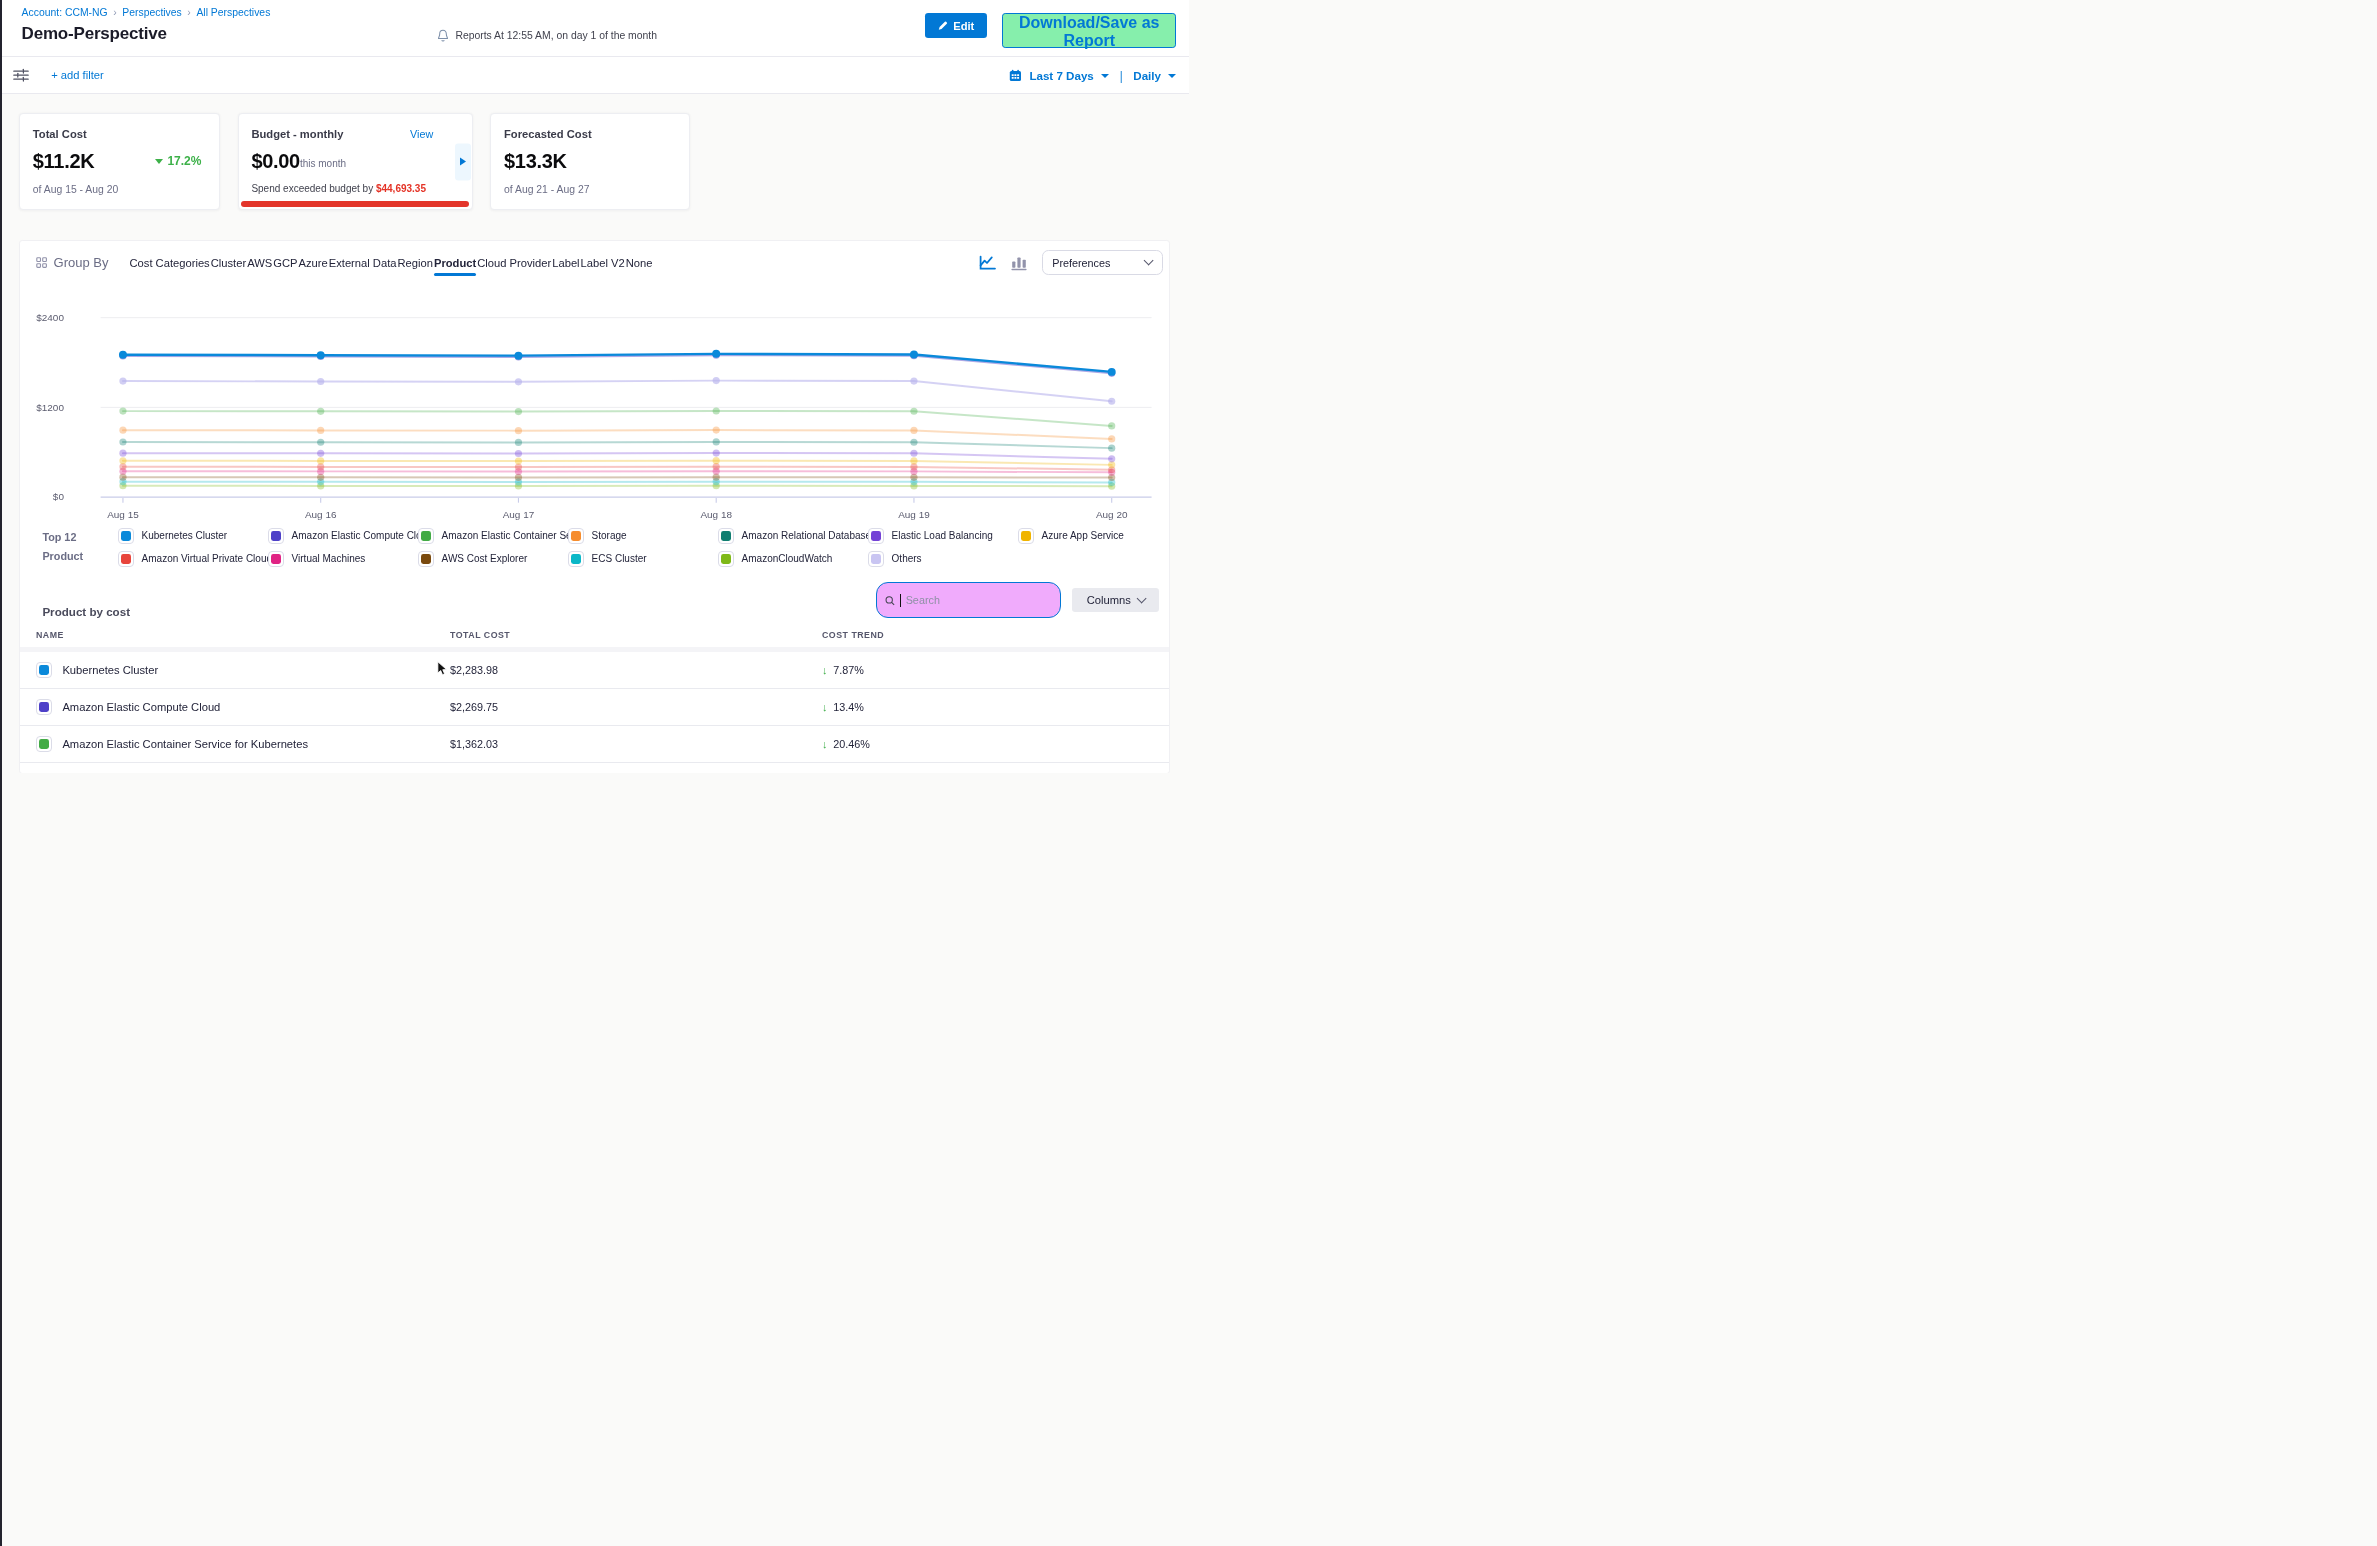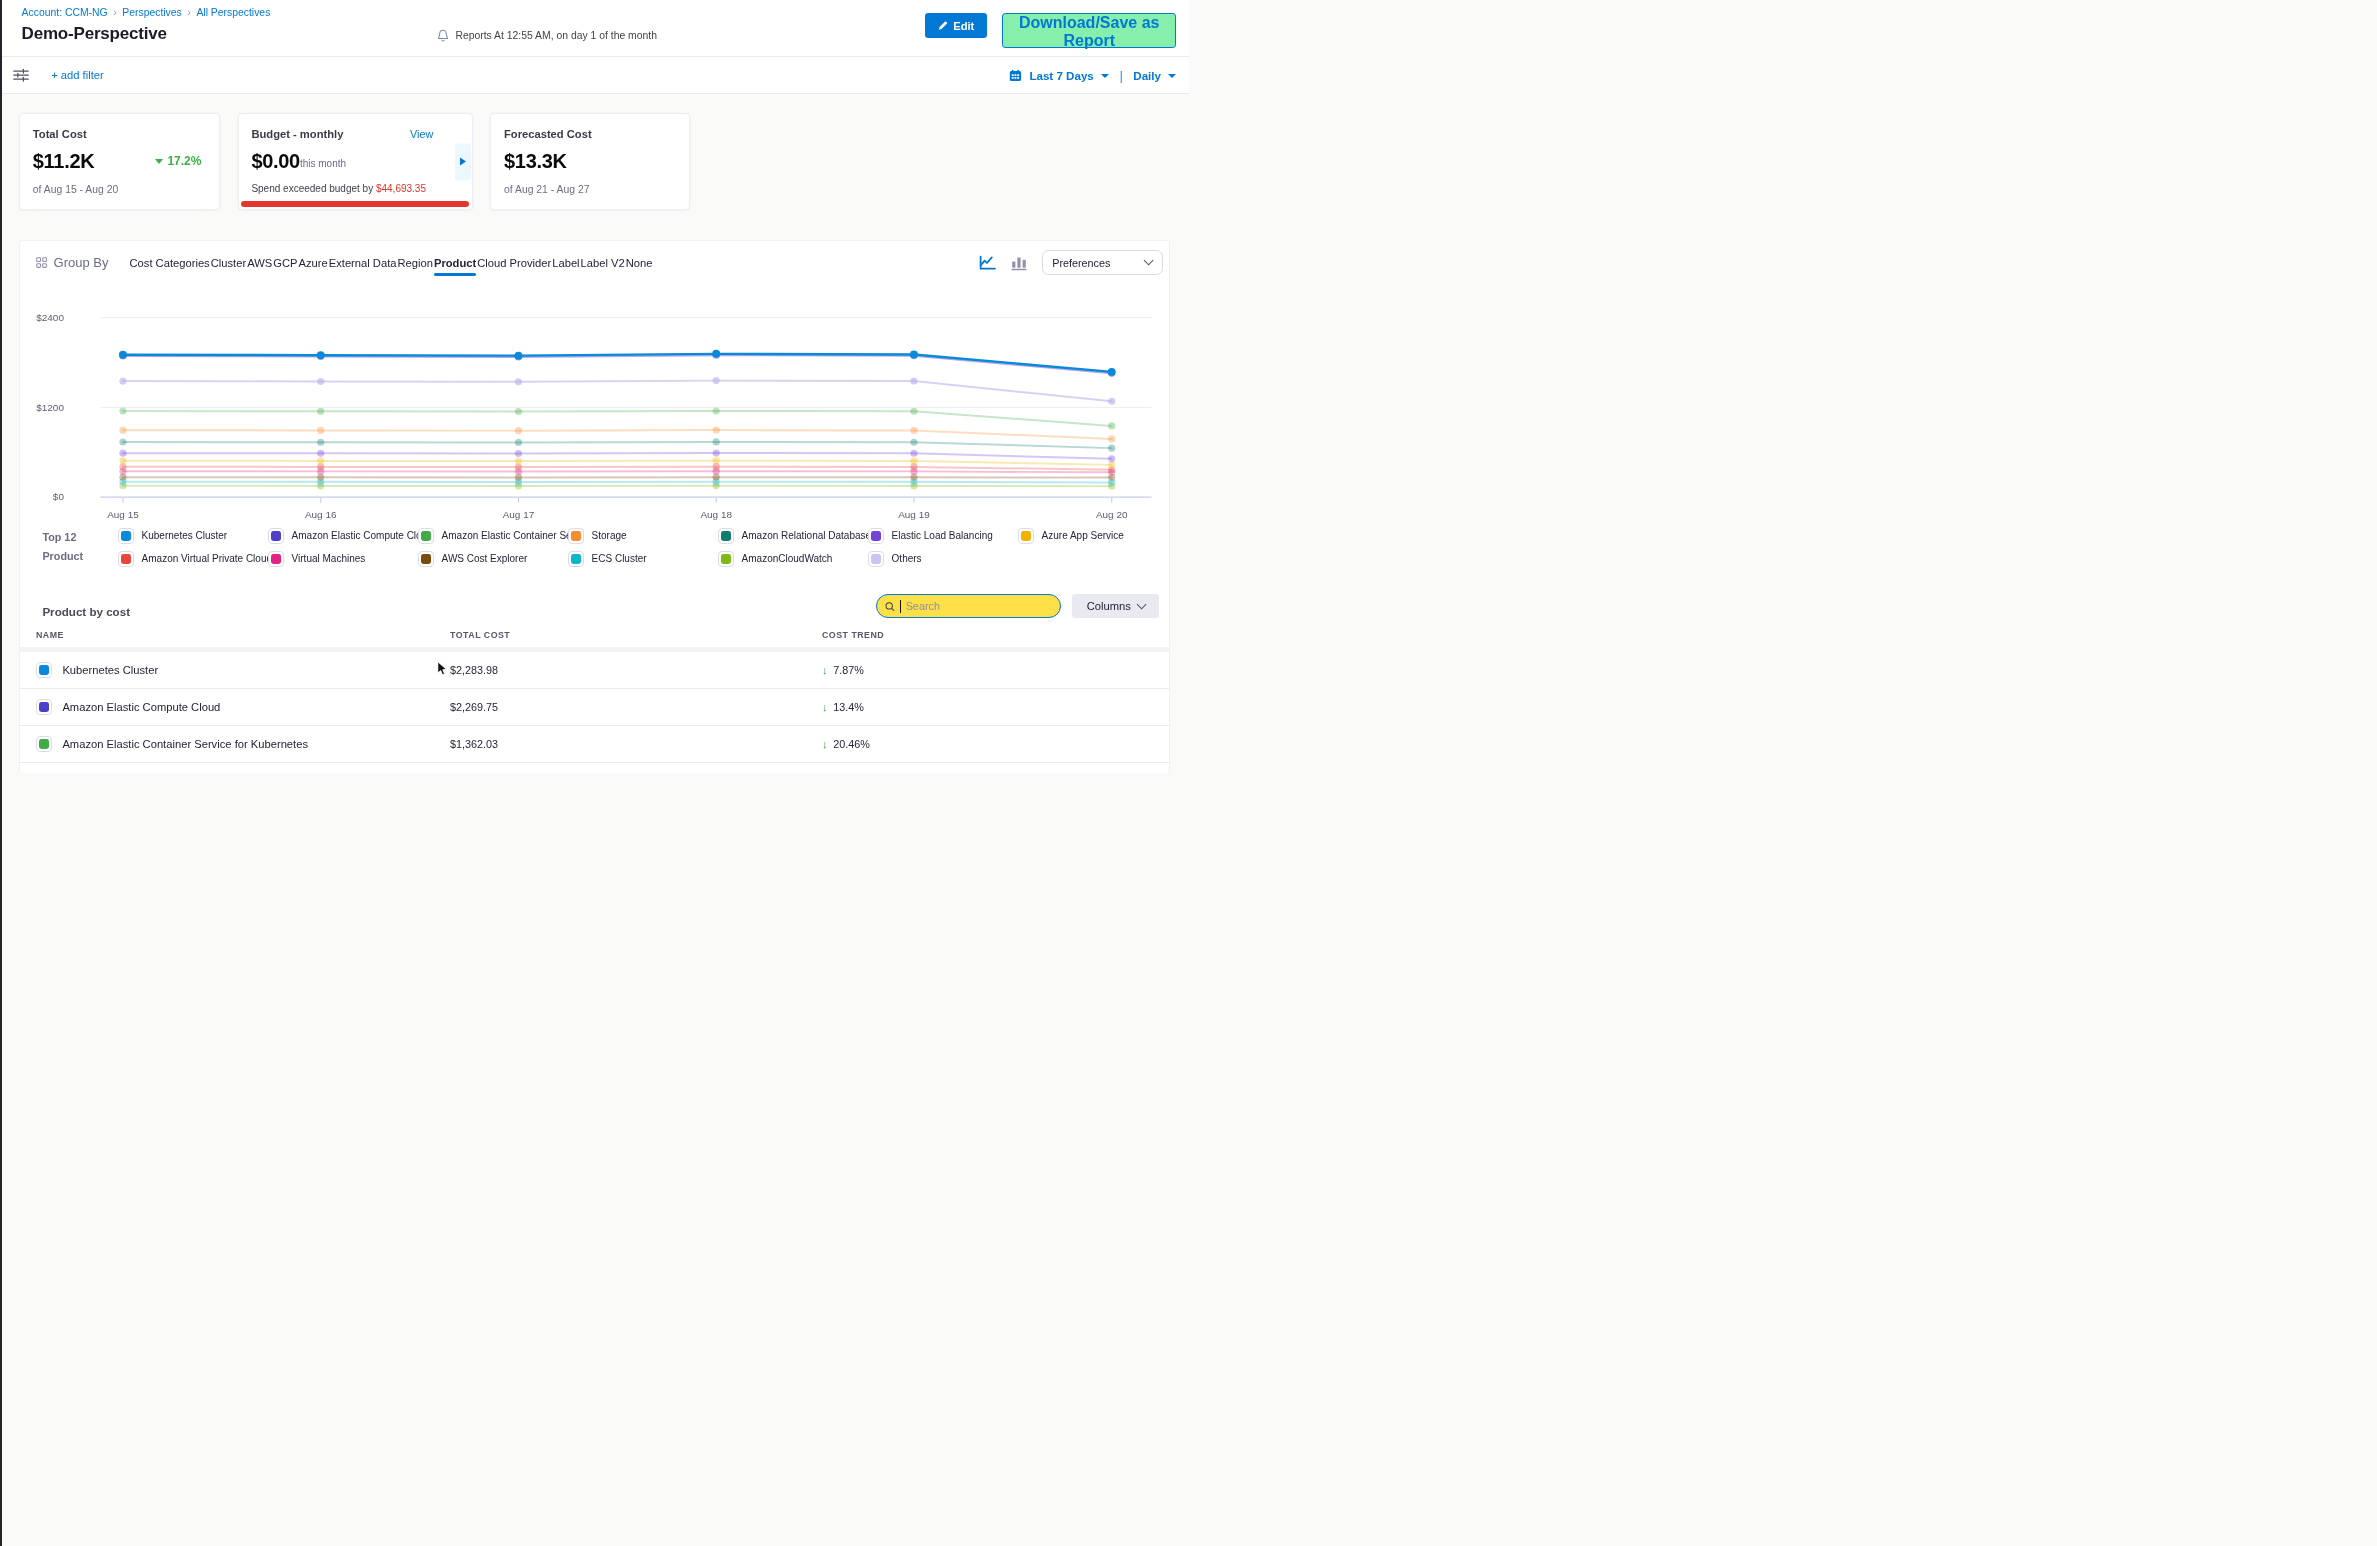--- a/index.html
+++ b/index.html
@@ -34,21 +34,21 @@
     padding:14.4px 12.8px 0 12.8px; box-shadow:0 0.8px 2.4px rgba(40,41,61,0.05); }
   .card-title { font-size:11.2px; font-weight:700; color:#3A3B49; }
   .card-value-row { display:flex; align-items:flex-end; margin-top:10.4px; }
   .card-value { font-size:20px; font-weight:700; color:#0B0B0D; letter-spacing:-0.3px; line-height:1; }
   .card-period { margin-top:13.6px; font-size:10.4px; color:#6B6D85; }
   .trend-green { display:flex; align-items:center; gap:4px; color:#3DB149; font-size:12px; font-weight:600; margin-left:auto; margin-right:4.8px; padding-bottom:2.4px; }
   .tri-down { width:0; height:0; border-left:4px solid transparent; border-right:4px solid transparent; border-top:5.6px solid #3DB149; }
   .card-budget .view-link { margin-left:auto; margin-right:25.6px; color:#0278D5; font-size:10.8px; cursor:pointer; }
   .value-suffix { font-size:10px; color:#6B6D85; margin-left:0; padding-bottom:1.6px; }
   .exceeded-line { margin-top:12px; font-size:10px; color:#41424E; }
-  .exceeded-amount { color:#E43326; font-weight:400; }
+  .exceeded-amount { color:#E43326; font-weight:700; }
   .budget-bar { position:absolute; left:2.4px; right:2.4px; bottom:2.4px; height:5.6px; background:#E3352B; border-radius:3.2px; }
   .carousel-next { position:absolute; right:0.8px; top:50%; transform:translateY(-50%); width:16px; height:37px;
     background:#EDF7FE; border:none; border-radius:3.2px; cursor:pointer; display:flex; align-items:center; justify-content:center; }
   .carousel-next .tri-right { width:0; height:0; border-top:4.8px solid transparent; border-bottom:4.8px solid transparent; border-left:6.4px solid #0278D5; }
   .reco-value-row { display:flex; align-items:center; gap:7.2px; margin-top:11.2px; }
   .reco-value { font-size:16px; font-weight:700; color:#0B0B0D; }
   .reco-sub { margin-top:11.2px; font-size:10.4px; color:#41424E; }
 
   
   .panel { margin:30px 19px 0; height:534px; background:#fff; border:0.8px solid #F0F0F3; border-radius:3.2px; overflow:hidden; }
@@ -69,21 +69,21 @@
   .legend-title { width:76px; font-size:10.8px; font-weight:600; color:#6B6D85; line-height:1.75; }
   .legend-grid { display:grid; grid-template-columns:repeat(7,150px); row-gap:7.2px; }
   .lg-item { display:flex; align-items:center; gap:7.2px; font-size:10px; color:#23243A; cursor:pointer; white-space:nowrap; overflow:hidden; }
   .sw { flex:0 0 auto; width:16px; height:16px; border:0.8px solid #DBDCE8; border-radius:4px; padding:2px; background:#fff; display:block; }
   .sw > span { display:block; width:100%; height:100%; border-radius:2.4px; }
 
   
   .section-header { display:flex; align-items:flex-end; height:29px; margin-top:22.4px; padding:0 9.6px 0 22.4px; }
   .section-title { font-size:11.6px; font-weight:600; color:#4A4B5C; }
   .section-tools { margin-left:auto; display:flex; align-items:center; gap:11.2px; }
-  .search-box { width:185px; height:24px; border:1.2px solid #0278D5; border-radius:12px; background:#fde047;
+  .search-box { width:185px; height:36px; border:1.2px solid #0278D5; border-radius:12px; background:#f0abfc;
     display:flex; align-items:center; padding:0 8px; gap:4.8px; }
   .search-box input { border:none; outline:none; background:transparent; font-size:10.8px; color:#23243A; width:100%;
     font-family:"Liberation Sans","DejaVu Sans",sans-serif; }
   .search-box input::placeholder { color:#8E90A5; }
   .text-caret { width:1.2px; height:12.8px; background:#111; }
   .columns-btn { height:24px; width:87px; background:#E9EAEF; border:none; border-radius:3.2px; display:flex;
     align-items:center; justify-content:center; gap:7.2px; font-size:11.2px; color:#23243A; cursor:pointer; }
 
   .ptable { margin-top:4.8px; }
   .thead, .trow { display:grid; grid-template-columns:414px 372px 1fr; align-items:center; padding-left:16px; }

